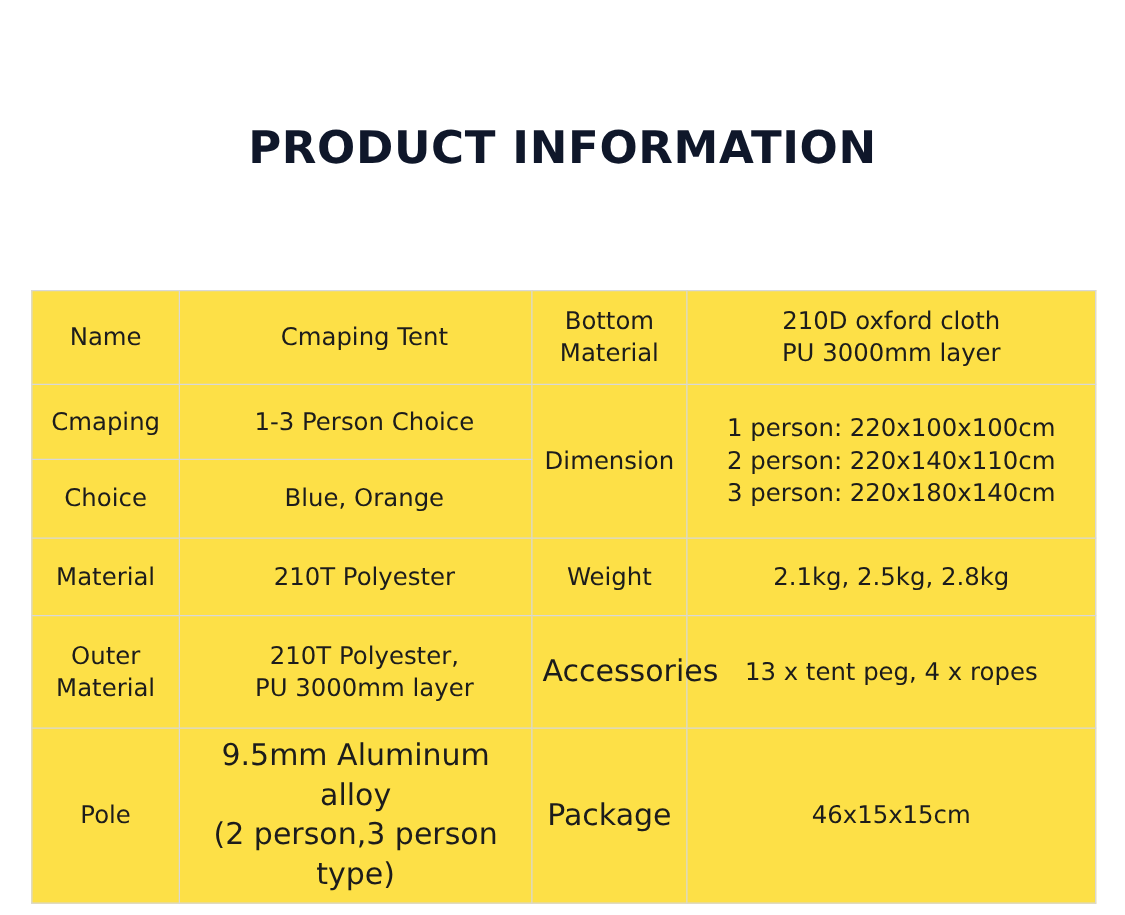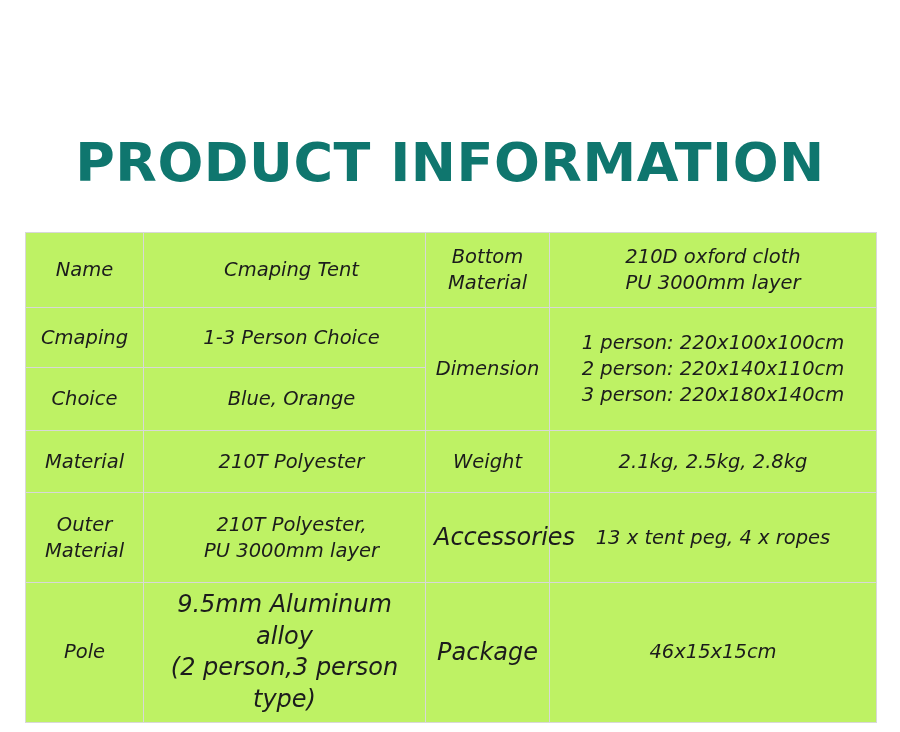--- a/index.html
+++ b/index.html
@@ -19,36 +19,34 @@
     width: 900px;
     height: 732px;
     box-sizing: border-box;
   }
   .title {
     position: absolute;
     top: 98px;
     left: 0;
     width: 900px;
     text-align: center;
-    font-size: 54px;
+    font-size: 36px;
     font-weight: bold;
     letter-spacing: 0.5px;
-    color: #0f766e;
+    color: #0f172a;
     font-family: "DejaVu Sans", sans-serif;
-    margin-top: 33px;
   }
   .spec-table {
     position: absolute;
     top: 232px;
     left: 25px;
     width: 851px;
     border-collapse: collapse;
     table-layout: fixed;
-    background: #bef264;
-    font-style: italic;
+    background: #fde047;
   }
   .spec-table td {
     border: 1px solid #d8d8d8;
     padding: 6px 8px;
     font-size: 19.5px;
     color: #1c1c1c;
     vertical-align: middle;
     line-height: 1.32;
     font-family: "DejaVu Sans", sans-serif;
   }

